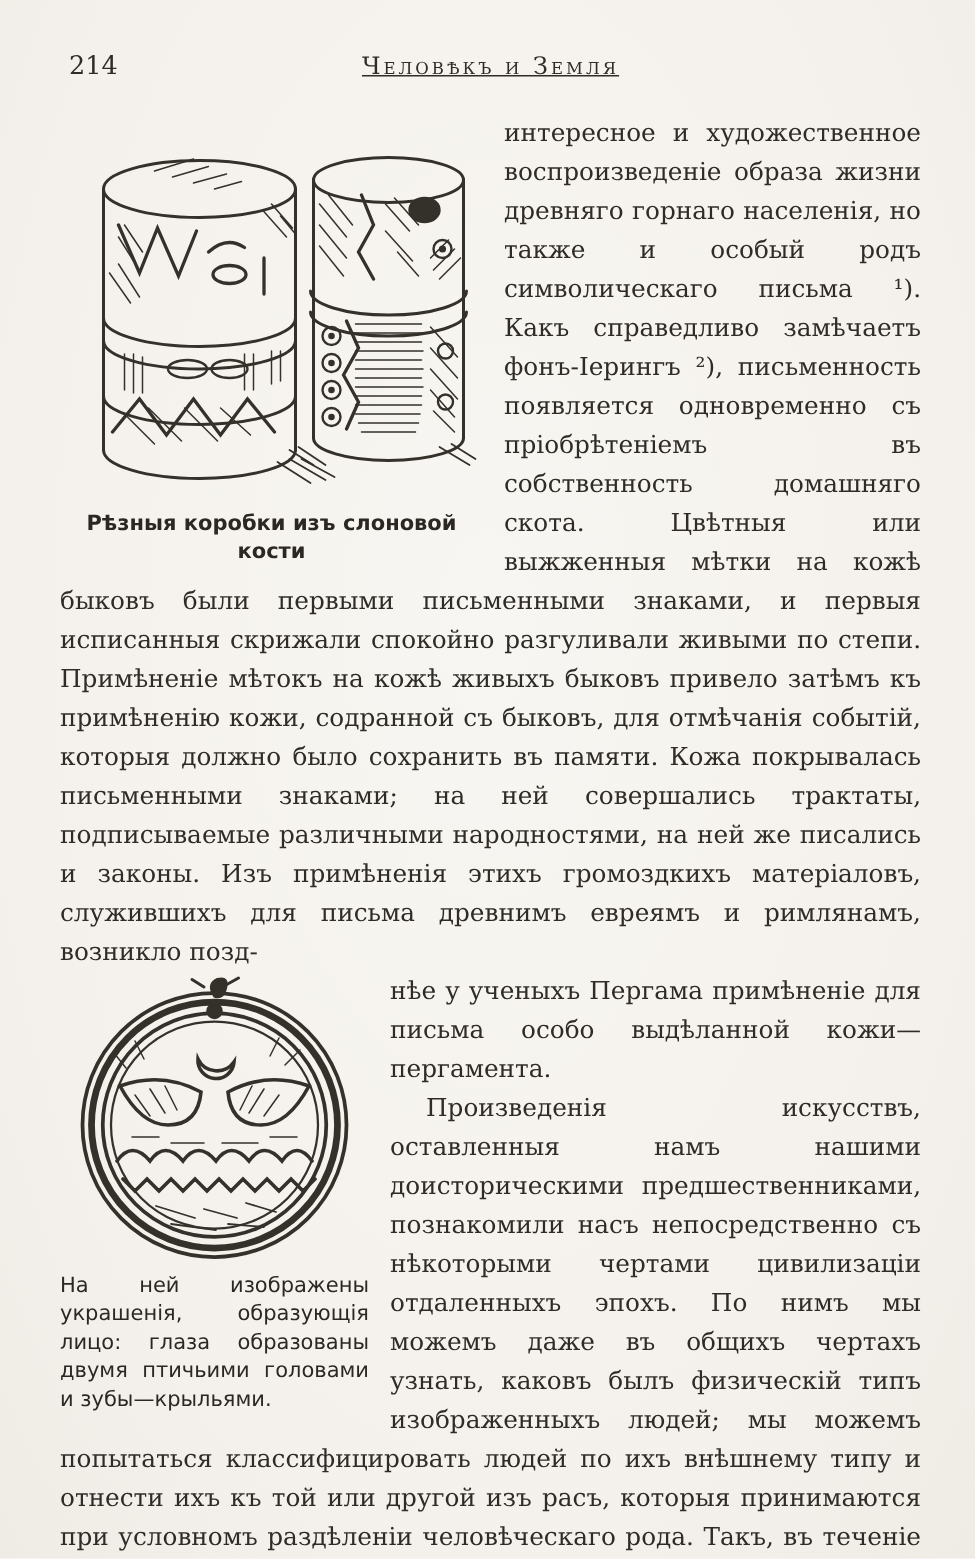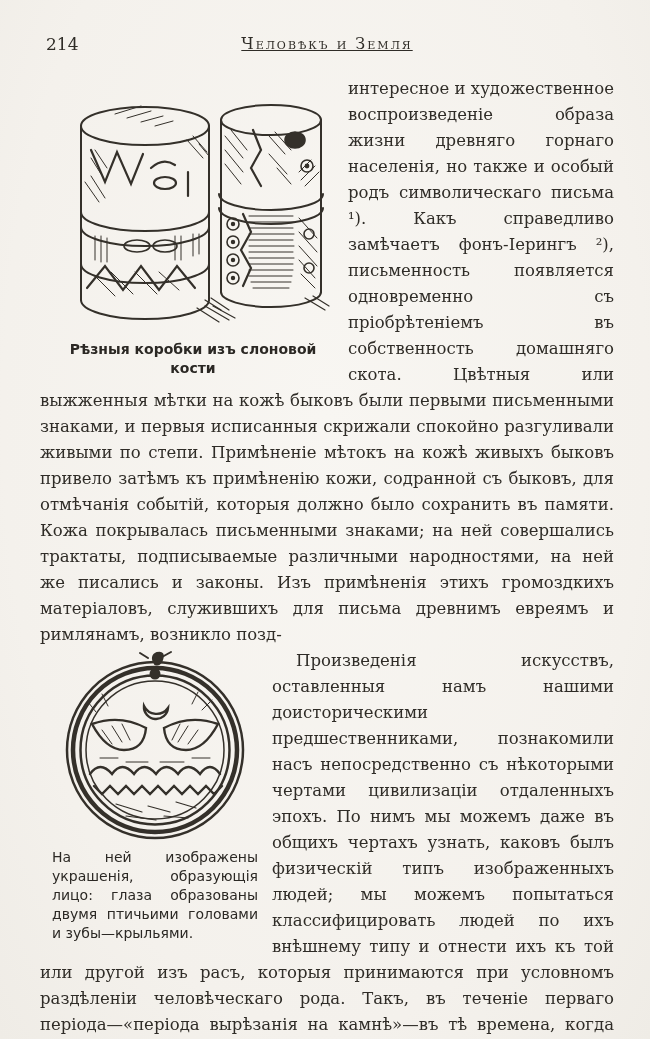--- a/index.html
+++ b/index.html
@@ -36,21 +36,21 @@
   }
   .textblock {
     font-size: 16.5px;
     line-height: 26px;
     text-align: justify;
   }
   .textblock p { margin: 0; }
   p.indent { text-indent: 24px; }
   .fig {
     float: left;
-    margin: 4px 14px 8px 12px;
+    margin: 4px 14px 8px 0;
     padding: 0;
   }
   .fig1 { width: 282px; margin-top: 8px; }
   .fig2 { width: 206px; margin-top: 2px; }
   .fig svg { display: block; margin: 0 auto; }
   .fig figcaption {
     font-family: "DejaVu Sans", "Liberation Sans", sans-serif;
     font-weight: 700;
     font-size: 14px;
     line-height: 19px;
@@ -190,17 +190,18 @@
           <path d="M38 136 l8 8 l8 -8 l8 8 l8 -8 l8 8 l8 -8 l8 8 l8 -8 l8 8 l8 -8 l8 8 l8 -8 l8 8 l8 -8 l8 8 l8 -8"></path>
         </g>
         <g class="ink" stroke-width="1.2">
           <path d="M60 154 l26 8 M92 156 l22 6 M120 152 l20 6"></path>
           <path d="M70 166 l30 4 M108 166 l24 2"></path>
         </g>
       </svg>
       <div class="fignote">На ней изображены украшенія, образующія лицо: глаза образованы двумя птичьими головами и зубы—крыльями.</div>
     </figure>
 
+    <p>нѣе у ученыхъ Пергама примѣненіе для письма особо выдѣланной кожи—пергамента.</p>
     <p class="indent">Произведенія искусствъ, оставленныя намъ нашими доисторическими предшественниками, познакомили насъ непосредственно съ нѣкоторыми чертами цивилизаціи отдаленныхъ эпохъ. По нимъ мы можемъ даже въ общихъ чертахъ узнать, каковъ былъ физическій типъ изображенныхъ людей; мы можемъ попытаться классифицировать людей по ихъ внѣшнему типу и отнести ихъ къ той или другой изъ расъ, которыя принимаются при условномъ раздѣленіи человѣческаго рода. Такъ, въ теченіе перваго періода—«періода вырѣзанія на камнѣ»—въ тѣ времена, когда множество слоновъ разгуливало по зеленымъ степямъ западной Европы, по берегамъ озеръ и рѣкъ</p>
 
   </div>
 
 </div>
 
 </body></html>

